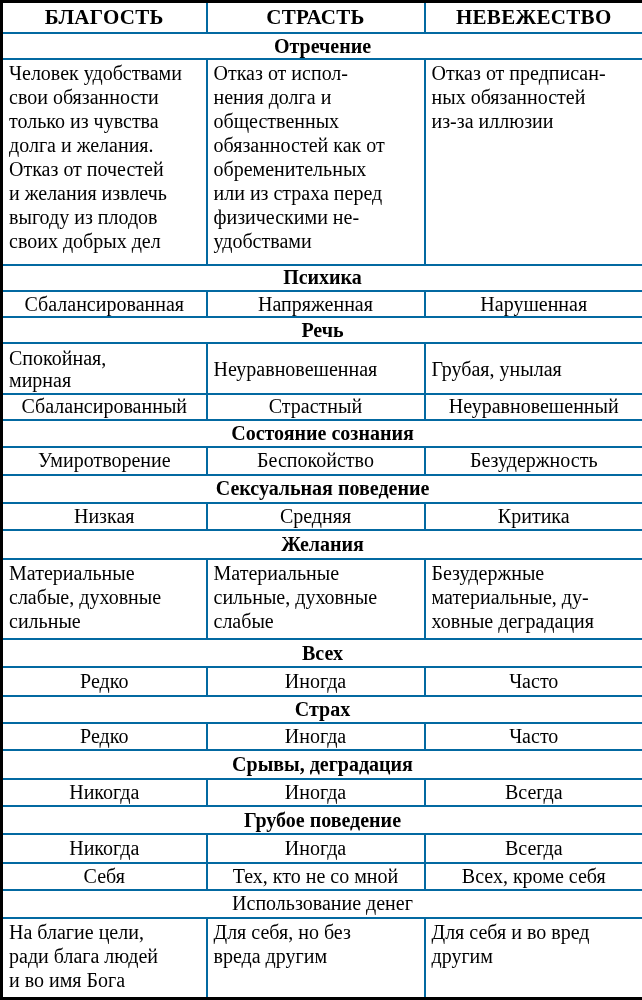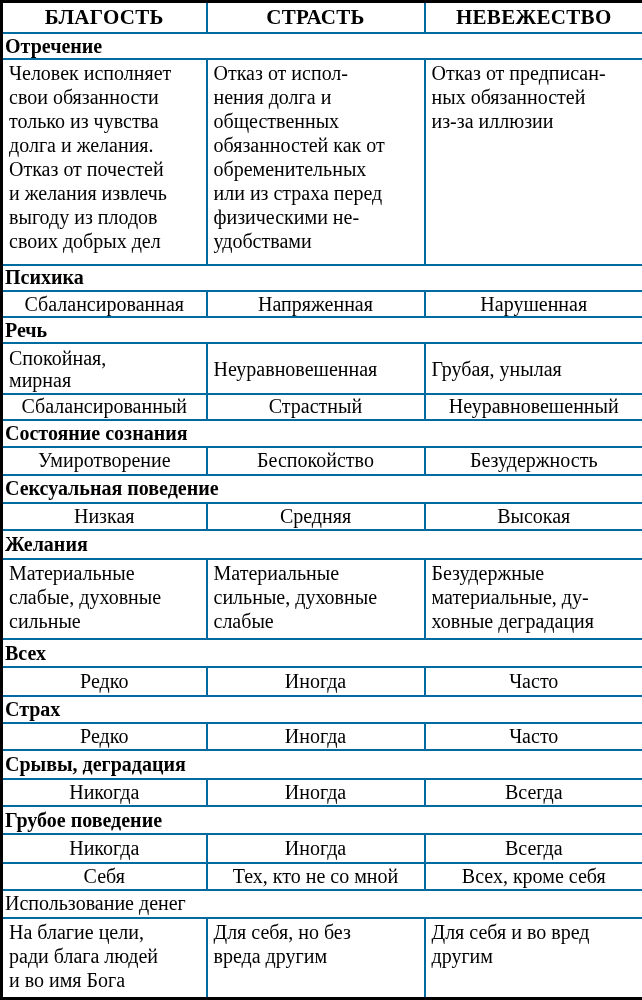--- a/index.html
+++ b/index.html
@@ -10,21 +10,21 @@
   table{
     border-collapse:collapse;table-layout:fixed;
     width:642px;height:1000px;
     border:3px solid #000;
   }
   td{border:2px solid #0369a1;overflow:hidden;box-sizing:border-box;}
   td.hdr{
     text-align:center;font-weight:bold;font-size:21px;
     letter-spacing:0.3px;padding:1px 2px;
   }
-  td.sec{font-size:20px;padding:0 2px;}
+  td.sec{text-align:center;font-size:20px;padding:0 2px;}
   td.sec.bold{font-weight:bold;}
   td.val{text-align:center;font-size:20px;padding:0 4px;}
   td.para{
     text-align:left;vertical-align:top;white-space:pre-line;
     font-size:20px;line-height:24px;padding:1px 6px;
   }
   td.leftmid{
     text-align:left;vertical-align:middle;white-space:pre-line;
     font-size:20px;line-height:22px;padding:1px 6px;
   }
@@ -42,21 +42,21 @@
   <tbody>
         <tr style="height: 30px;">
           <td class="hdr">БЛАГОСТЬ</td>
           <td class="hdr">СТРАСТЬ</td>
           <td class="hdr">НЕВЕЖЕСТВО</td>
         </tr>
         <tr style="height: 25px;">
           <td colspan="3" class="sec bold">Отречение</td>
         </tr>
         <tr style="height: 196px;">
-          <td class="para">Человек исполняет
+          <td class="para">Человек удобствами
 свои обязанности
 только из чувства
 долга и желания.
 Отказ от почестей
 и желания извлечь
 выгоду из плодов
 своих добрых дел</td>
           <td class="para">Отказ от испол-
 нения долга и
 общественных
@@ -98,21 +98,21 @@
           <td class="val">Умиротворение</td>
           <td class="val">Беспокойство</td>
           <td class="val">Безудержность</td>
         </tr>
         <tr style="height: 27px;">
           <td colspan="3" class="sec bold">Сексуальная поведение</td>
         </tr>
         <tr style="height: 26px;">
           <td class="val">Низкая</td>
           <td class="val">Средняя</td>
-          <td class="val">Высокая</td>
+          <td class="val">Критика</td>
         </tr>
         <tr style="height: 28px;">
           <td colspan="3" class="sec bold">Желания</td>
         </tr>
         <tr style="height: 74px;">
           <td class="para">Материальные
 слабые, духовные
 сильные</td>
           <td class="para">Материальные
 сильные, духовные

